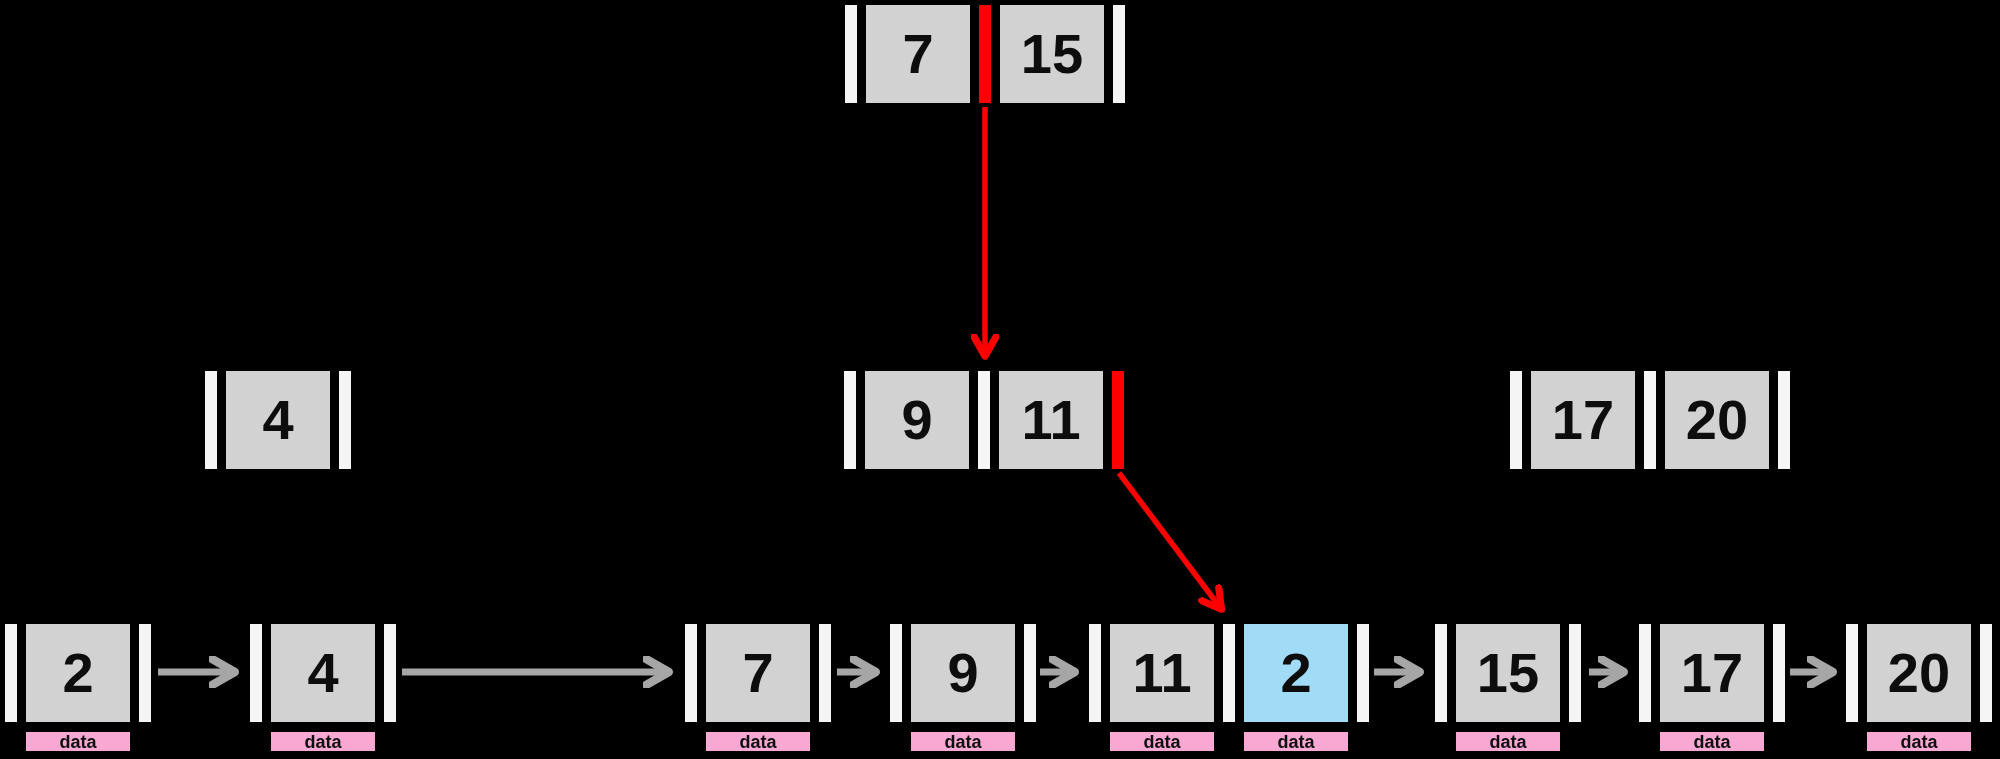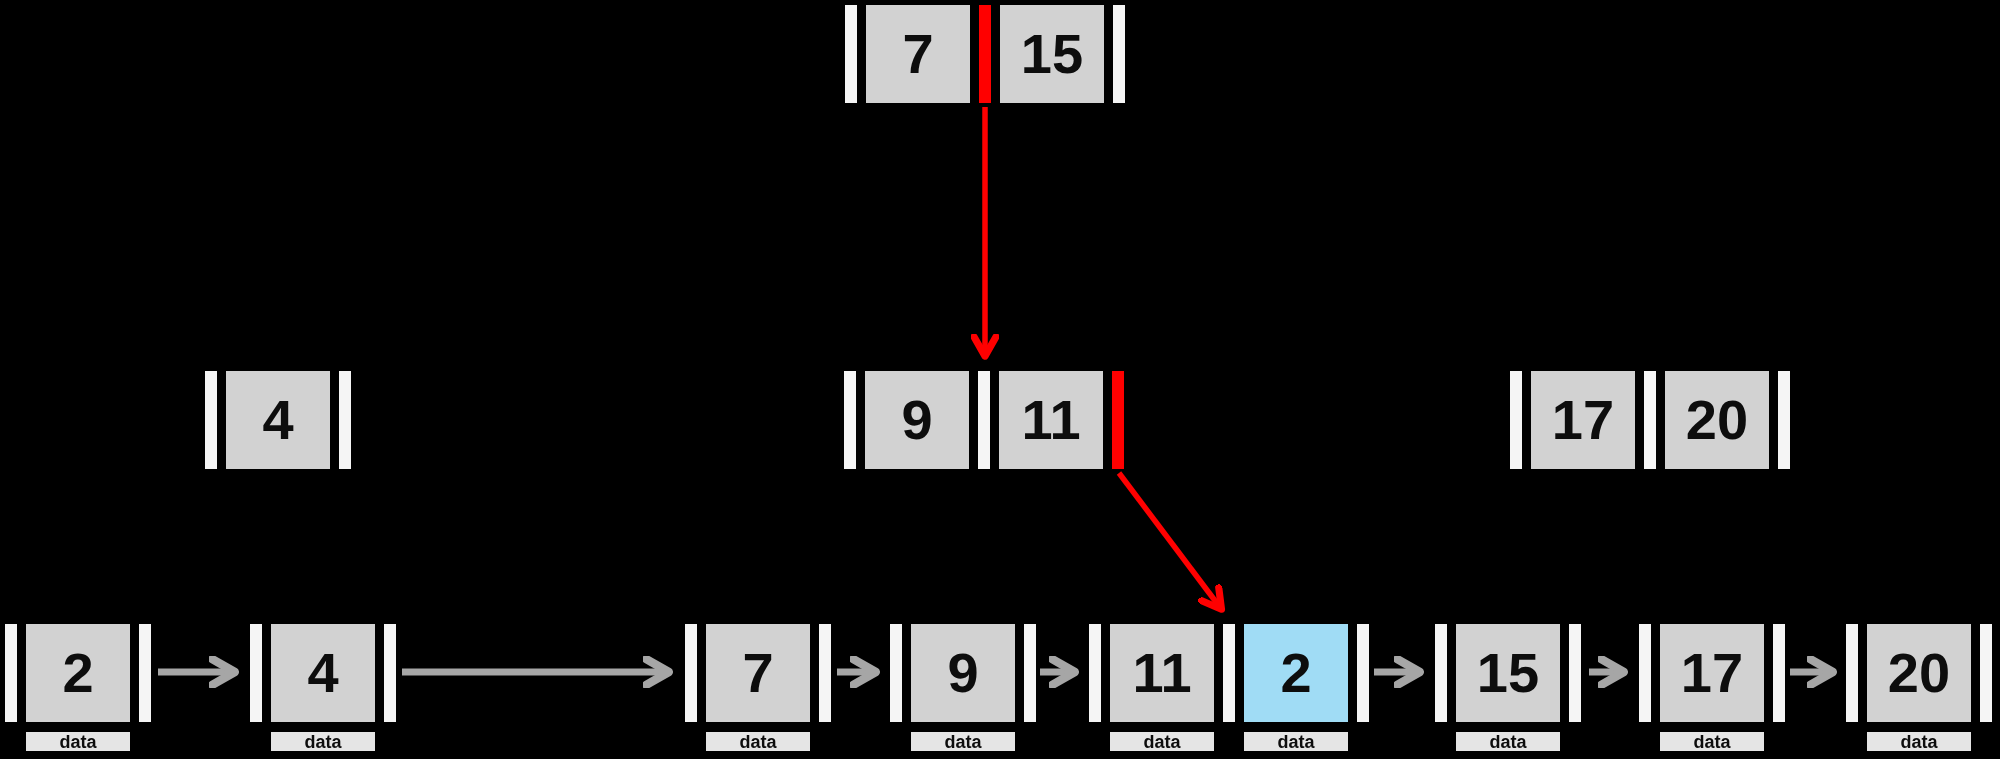--- a/index.html
+++ b/index.html
@@ -37,21 +37,21 @@
     font-size: 56px;
     font-weight: bold;
     color: #0d0d0d;
     line-height: 1;
   }
   .cell.found { background: #A0DCF5; }
   .leaf-unit { display: flex; flex-direction: column; gap: 6px; }
   .databox {
     width: 108px;
     height: 23px;
-    background: #e5e5e5;
+    background: #f9a8d4;
     border: 2px solid #000;
     box-sizing: border-box;
     display: flex;
     align-items: center;
     justify-content: center;
     font-size: 18px;
     font-weight: bold;
     color: #0d0d0d;
     line-height: 1;
   }

